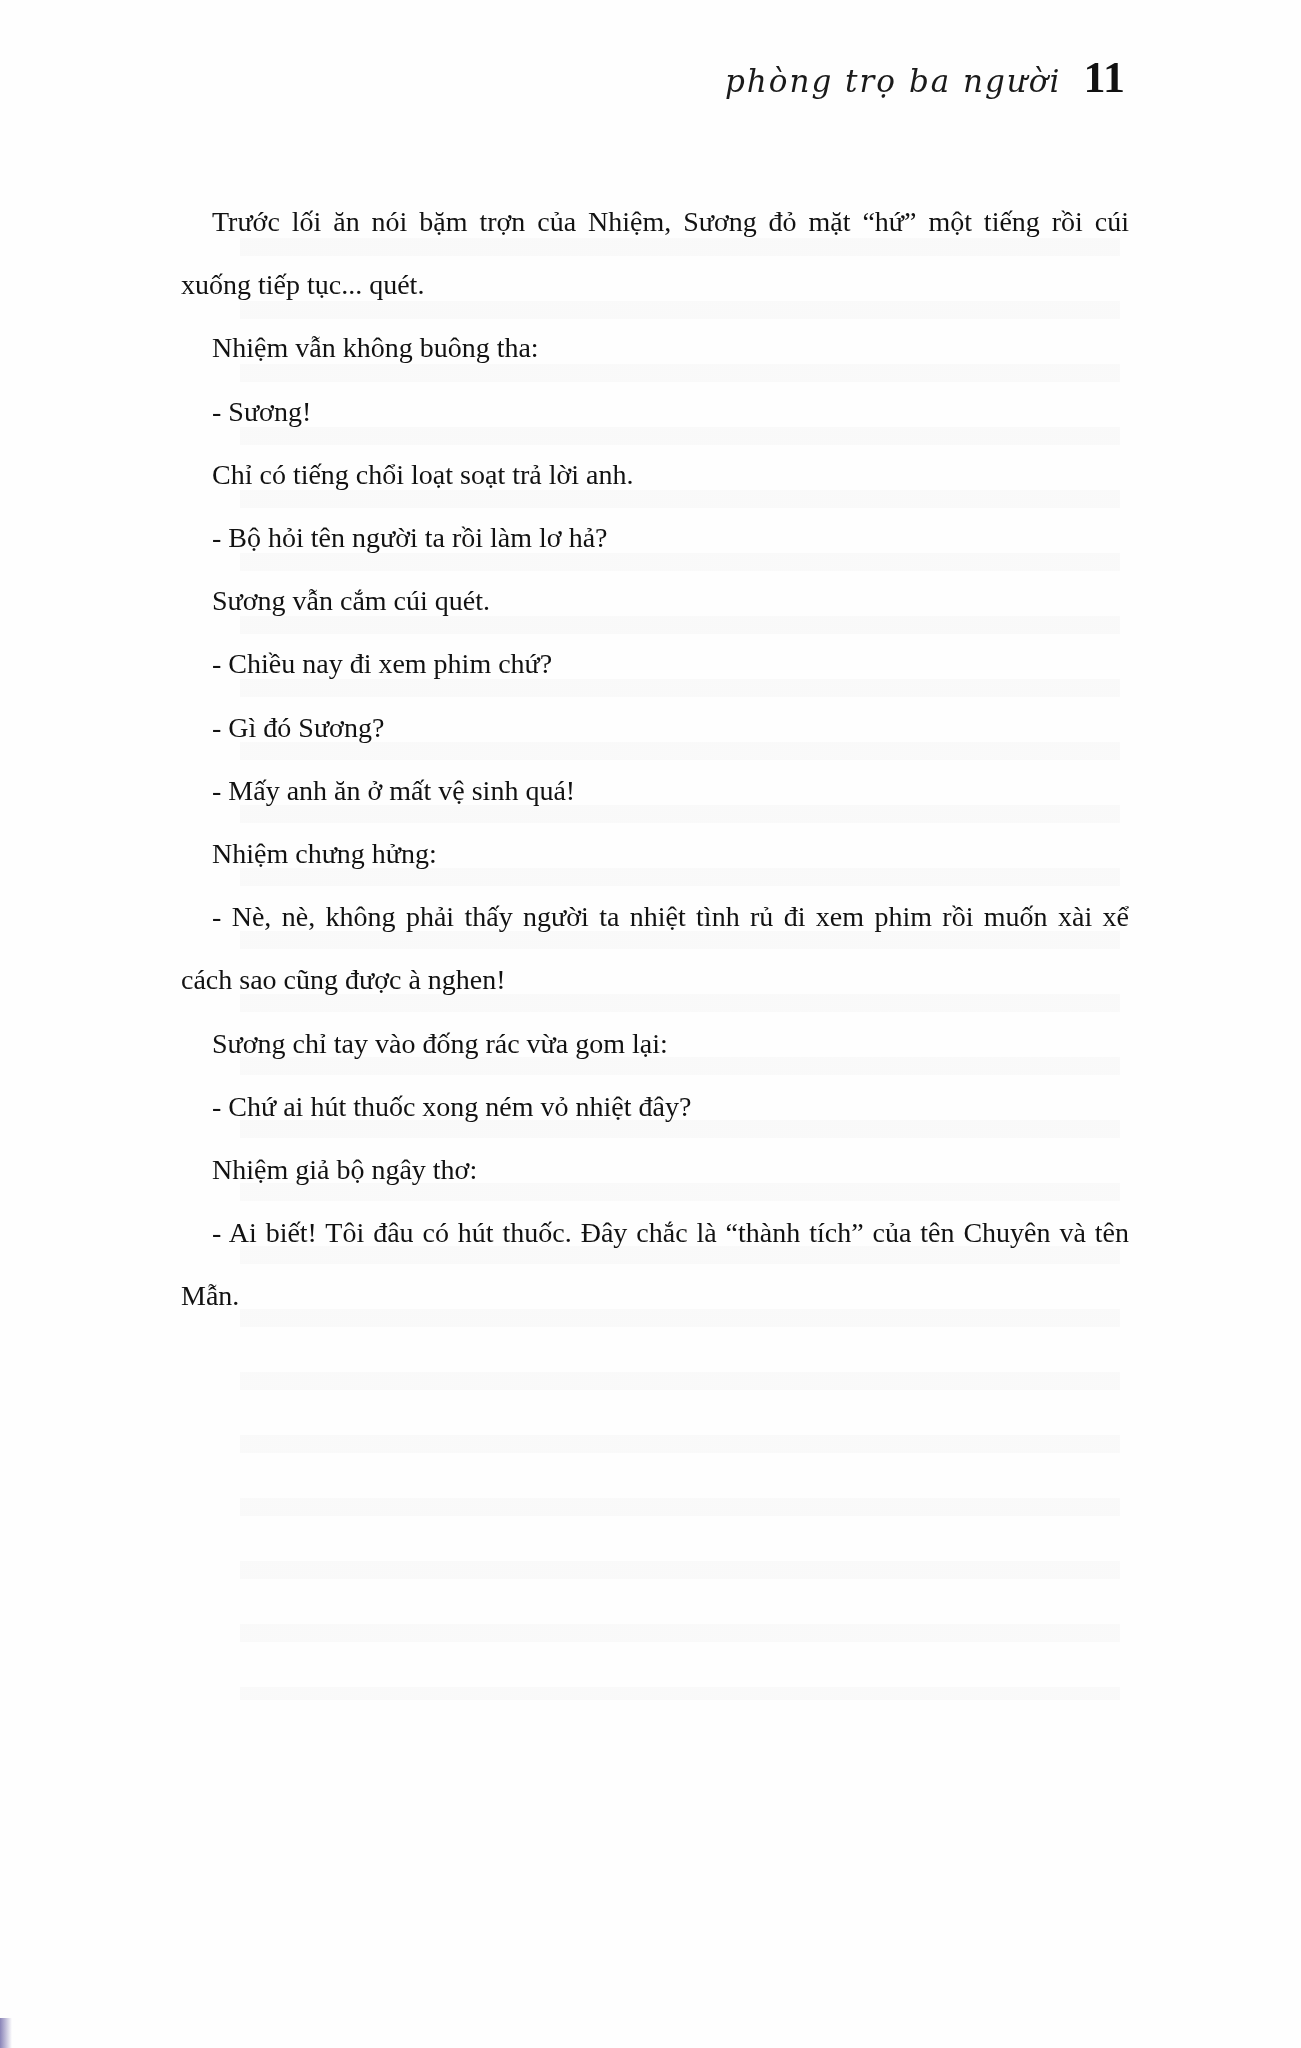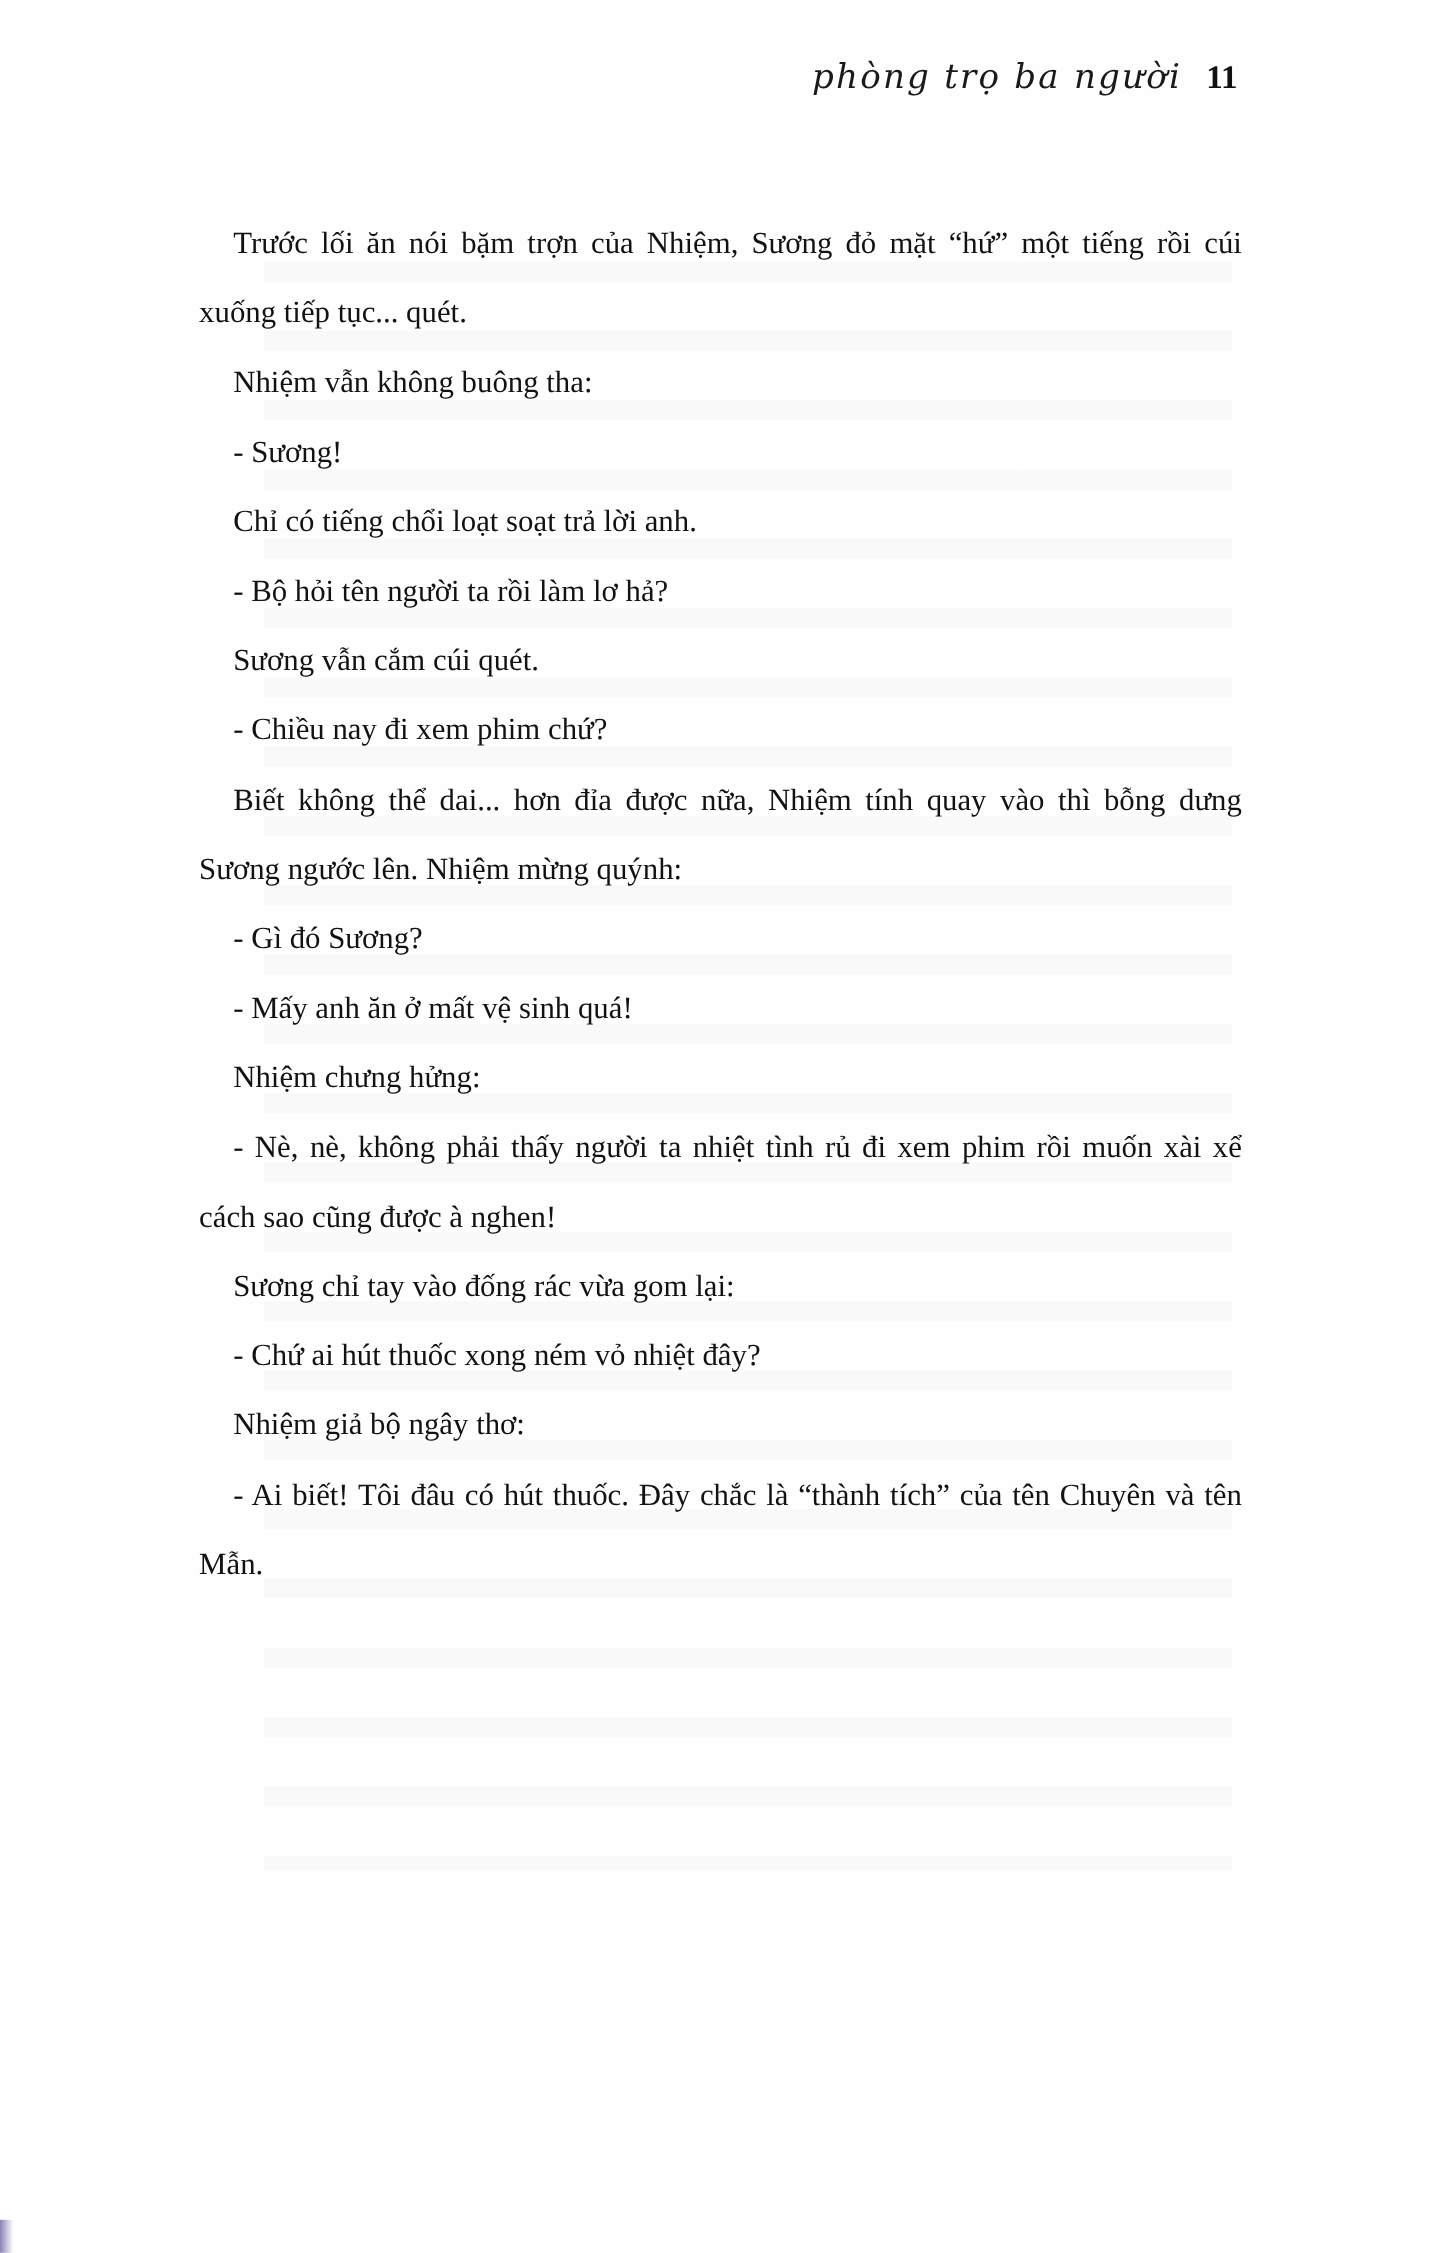--- a/index.html
+++ b/index.html
@@ -50,21 +50,21 @@
     }
     .running-title {
       font-family: "DejaVu Serif", "Liberation Serif", serif;
       font-style: italic;
       font-size: 31px;
       letter-spacing: 2px;
       color: #1a1a1a;
     }
     .page-number {
       font-family: "Liberation Serif", "DejaVu Serif", serif;
-      font-size: 30px;
+      font-size: 44px;
       font-weight: bold;
       color: #111;
     }
     .body-text {
       position: absolute;
       left: 181px;
       top: 190px;
       width: 948px;
       font-family: "Liberation Serif", "DejaVu Serif", serif;
       font-size: 28px;
@@ -93,21 +93,20 @@
   </div>
 
   <div class="body-text">
     <p class="para">Trước lối ăn nói bặm trợn của Nhiệm, Sương đỏ mặt “hứ” một tiếng rồi cúi xuống tiếp tục... quét.</p>
     <p class="para left">Nhiệm vẫn không buông tha:</p>
     <p class="para left">- Sương!</p>
     <p class="para left">Chỉ có tiếng chổi loạt soạt trả lời anh.</p>
     <p class="para left">- Bộ hỏi tên người ta rồi làm lơ hả?</p>
     <p class="para left">Sương vẫn cắm cúi quét.</p>
     <p class="para left">- Chiều nay đi xem phim chứ?</p>
-    <p class="para">Biết không thể dai... hơn đỉa được nữa, Nhiệm tính quay vào thì bỗng dưng Sương ngước lên. Nhiệm mừng quýnh:</p>
     <p class="para left">- Gì đó Sương?</p>
     <p class="para left">- Mấy anh ăn ở mất vệ sinh quá!</p>
     <p class="para left">Nhiệm chưng hửng:</p>
     <p class="para">- Nè, nè, không phải thấy người ta nhiệt tình rủ đi xem phim rồi muốn xài xể cách sao cũng được à nghen!</p>
     <p class="para left">Sương chỉ tay vào đống rác vừa gom lại:</p>
     <p class="para left">- Chứ ai hút thuốc xong ném vỏ nhiệt đây?</p>
     <p class="para left">Nhiệm giả bộ ngây thơ:</p>
     <p class="para">- Ai biết! Tôi đâu có hút thuốc. Đây chắc là “thành tích” của tên Chuyên và tên Mẫn.</p>
   </div>
 </div>

